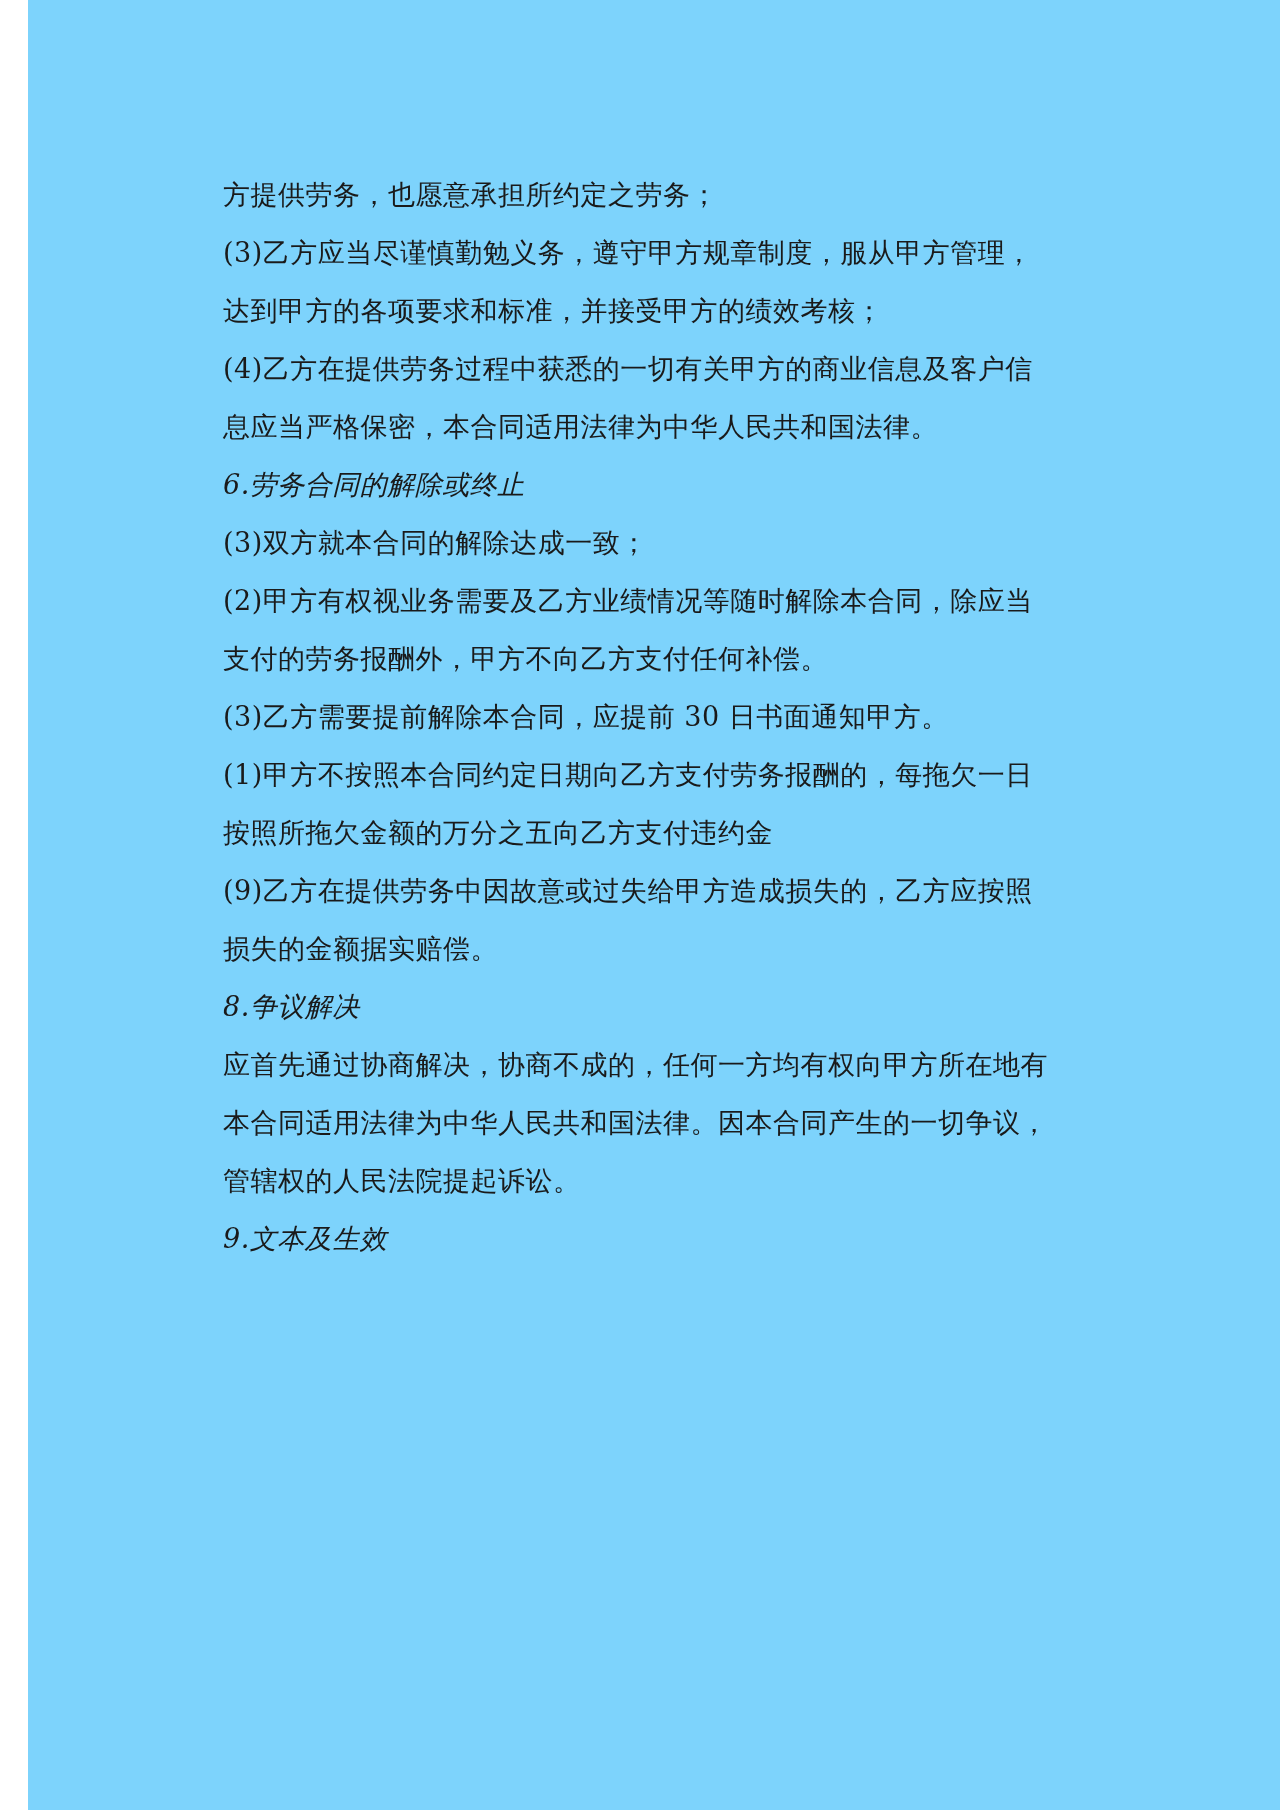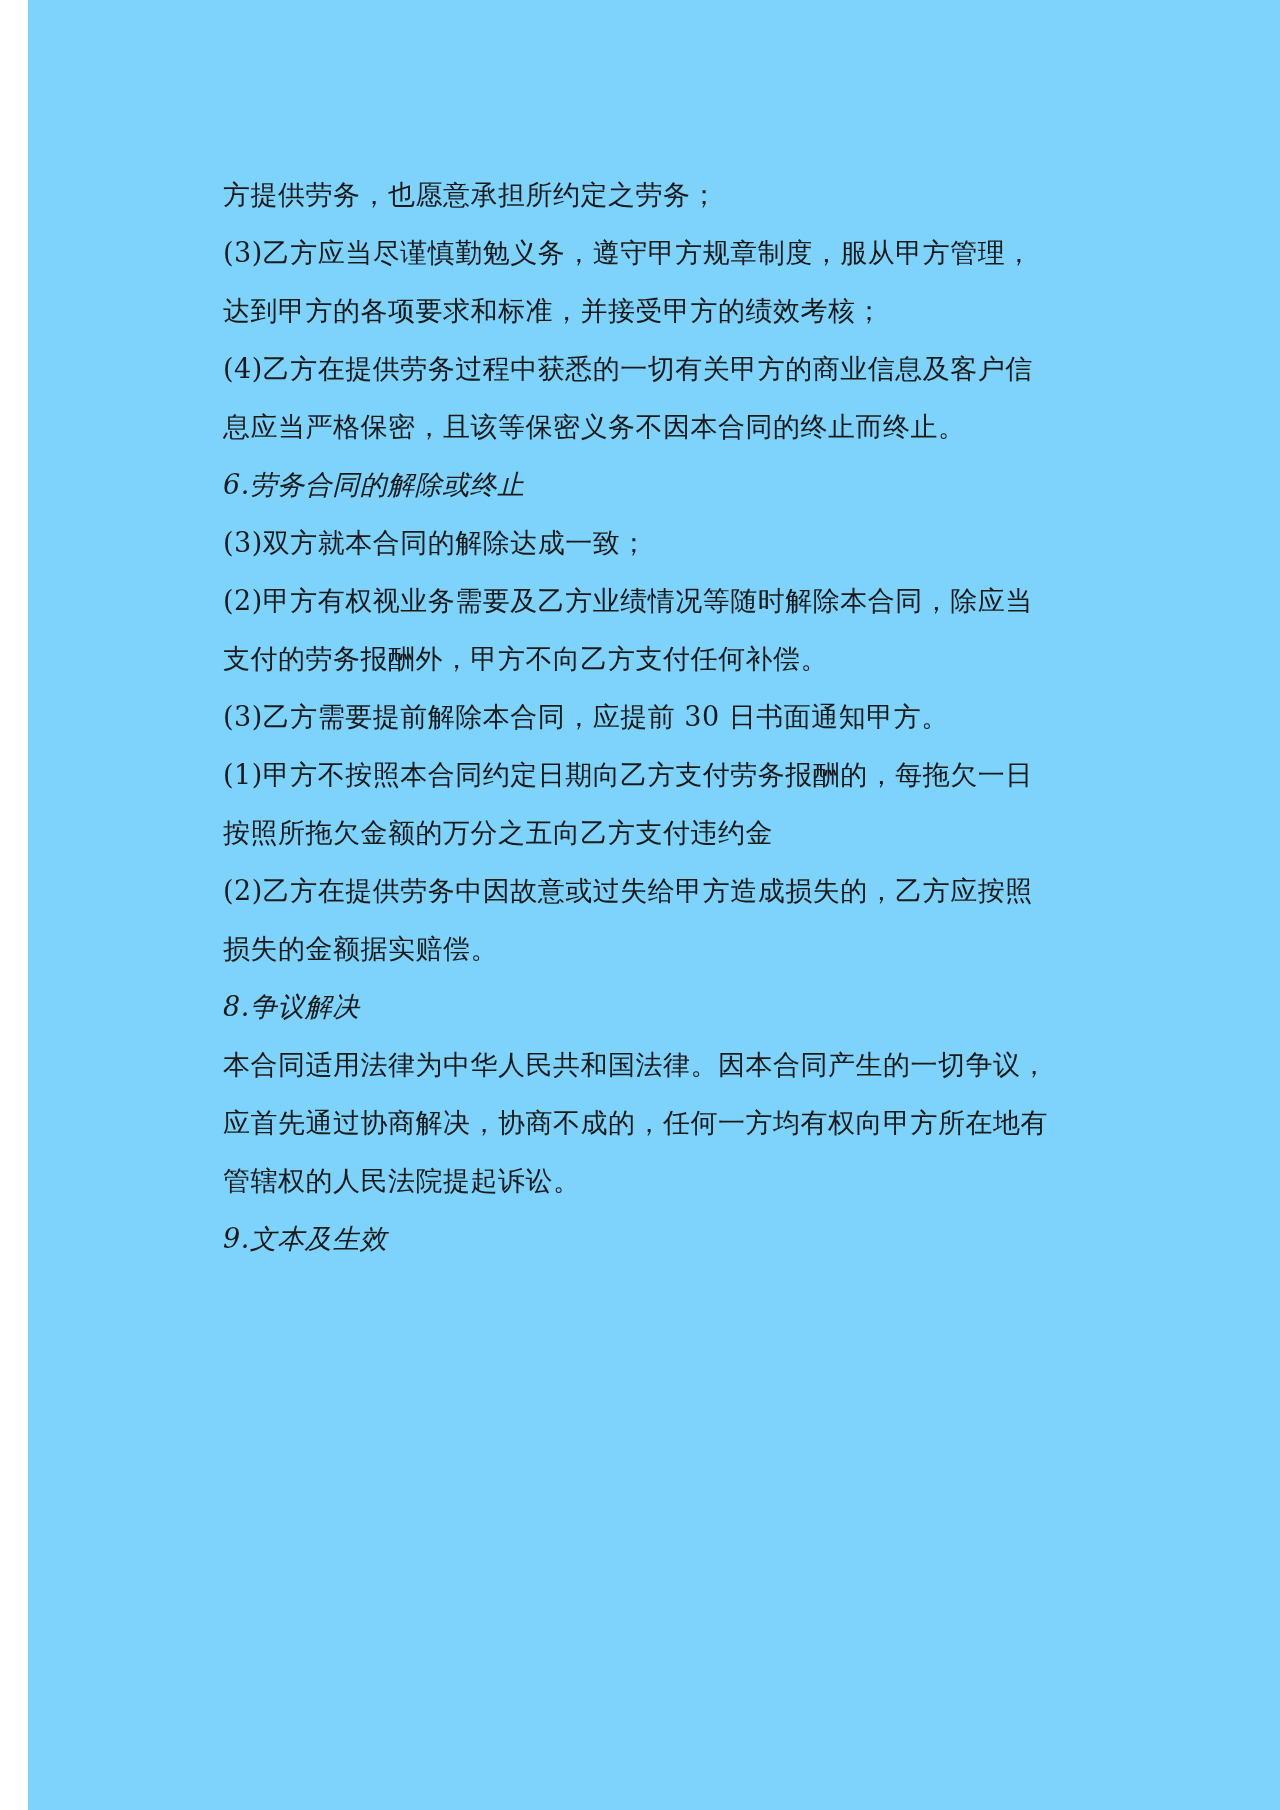--- a/index.html
+++ b/index.html
@@ -45,29 +45,29 @@
   </style>
 </head>
 <body>
 
 <div class="page">
   <div class="content">
     <span class="line">方提供劳务，也愿意承担所约定之劳务；</span>
     <span class="line">(3)乙方应当尽谨慎勤勉义务，遵守甲方规章制度，服从甲方管理，</span>
     <span class="line">达到甲方的各项要求和标准，并接受甲方的绩效考核；</span>
     <span class="line">(4)乙方在提供劳务过程中获悉的一切有关甲方的商业信息及客户信</span>
-    <span class="line">息应当严格保密，且该等保密义务不因本合同的终止而终止。</span>
+    <span class="line">息应当严格保密，本合同适用法律为中华人民共和国法律。</span>
     <span class="line heading">6.劳务合同的解除或终止</span>
     <span class="line">(3)双方就本合同的解除达成一致；</span>
     <span class="line">(2)甲方有权视业务需要及乙方业绩情况等随时解除本合同，除应当</span>
     <span class="line">支付的劳务报酬外，甲方不向乙方支付任何补偿。</span>
     <span class="line">(3)乙方需要提前解除本合同，应提前 30 日书面通知甲方。</span>
     <span class="line">(1)甲方不按照本合同约定日期向乙方支付劳务报酬的，每拖欠一日</span>
     <span class="line">按照所拖欠金额的万分之五向乙方支付违约金</span>
-    <span class="line">(2)乙方在提供劳务中因故意或过失给甲方造成损失的，乙方应按照</span>
+    <span class="line">(9)乙方在提供劳务中因故意或过失给甲方造成损失的，乙方应按照</span>
     <span class="line">损失的金额据实赔偿。</span>
     <span class="line heading">8.争议解决</span>
+    <span class="line">应首先通过协商解决，协商不成的，任何一方均有权向甲方所在地有</span>
     <span class="line">本合同适用法律为中华人民共和国法律。因本合同产生的一切争议，</span>
-    <span class="line">应首先通过协商解决，协商不成的，任何一方均有权向甲方所在地有</span>
     <span class="line">管辖权的人民法院提起诉讼。</span>
     <span class="line heading">9.文本及生效</span>
   </div>
 </div>
 
 </body></html>

